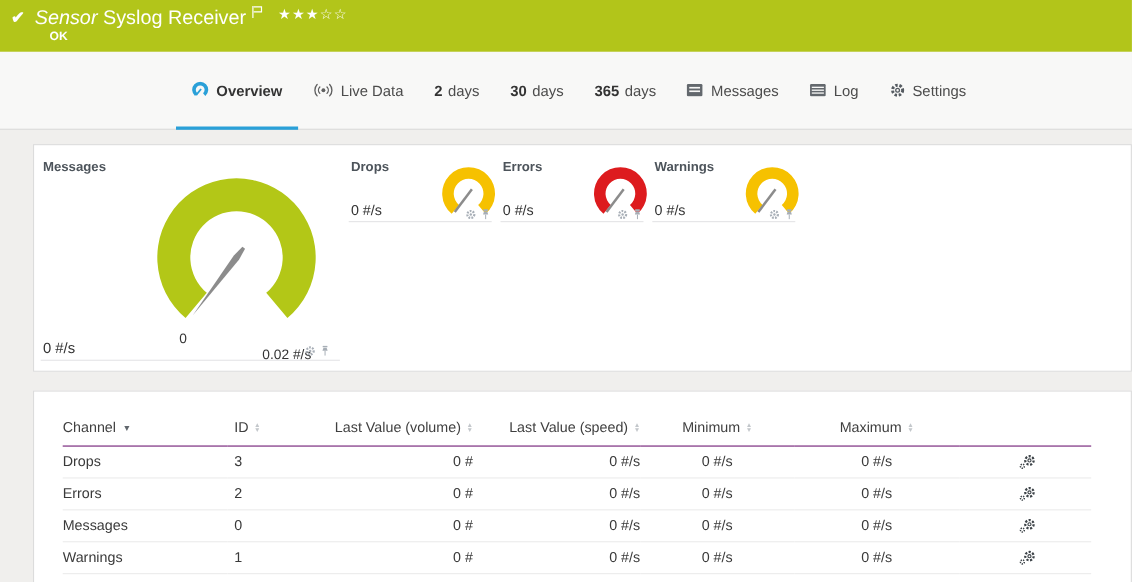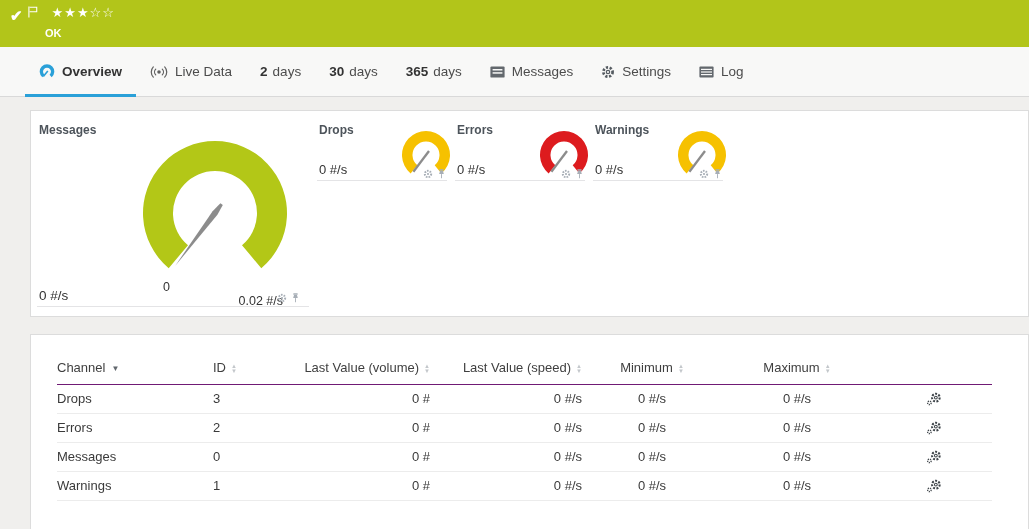--- a/index.html
+++ b/index.html
@@ -10,22 +10,22 @@
   .hdr { position:relative; height:47px; width:100%; }
   .hdr-row1 { position:absolute; left:10px; top:4px; display:flex; align-items:flex-start; }
   .chk { color:#fff; font-size:15px; font-weight:bold; margin-top:3px; }
   .hdr-title { margin-left:9px; font-size:18px; color:#fff; line-height:24px; }
   .hdr-title .kind { font-style:italic; }
   .flag { margin-left:5px; margin-top:0px; }
   .stars { margin-left:14px; margin-top:1px; color:#fff; font-size:13px; letter-spacing:1px; }
   .hdr-ok { position:absolute; left:45px; top:27px; color:#fff; font-size:11px; font-weight:bold; }
 
   
-  .tabbar { height:50px; background:#f8f8f7; border-bottom:1px solid #d9d9d9;
-    display:flex; align-items:stretch; justify-content:flex-start;
+  .tabbar { height:71px; background:#f8f8f7; border-bottom:1px solid #d9d9d9;
+    display:flex; align-items:stretch; justify-content:center;
     padding-left:25px; padding-right:2px; }
   .tab { position:relative; display:flex; align-items:center; padding:0 14px;
     font-size:13.5px; color:#4c4c4c; cursor:pointer; white-space:nowrap; }
   .tab .ticon { display:inline-flex; margin-right:7px; align-items:center; }
   .tab.active { color:#333; font-weight:bold; }
   .tab .num { font-weight:bold; color:#333; margin-right:5px; }
   .tab .underline { position:absolute; left:0; right:0; bottom:-1px; height:3px; }
 
   
   .panel { background:#fff; border:1px solid #dcdcdc; margin-left:30px; }
@@ -65,20 +65,21 @@
   .row-gear { padding-left:54px; }
   .row-gear svg { display:block; cursor:pointer; }
   tbody tr { cursor:pointer; }
 </style>
 </head>
 <body>
 
 <div class="hdr" style="background-color: rgb(178, 197, 26);">
   <div class="hdr-row1">
     <span class="chk">✔</span>
+    <span class="hdr-title"><span class="kind">Sensor</span> <span>Syslog Receiver</span></span>
     <span class="flag">
       <svg viewBox="0 0 11 13" width="10" height="12">
         <path d="M1 0.5 V12.5" stroke="#fff" stroke-width="1.2" fill="none"></path>
         <path d="M1.7 1.3 H9.6 V6.3 H1.7" fill="none" stroke="#fff" stroke-width="1.2"></path>
       </svg>
     </span>
     <span class="stars"><span>★★★</span><span>☆☆</span></span>
   </div>
   <div class="hdr-ok">OK</div>
 </div>
@@ -117,40 +118,40 @@
   </div>
   <div class="tab">
     <span class="ticon">
       <svg viewBox="0 0 15 12" width="15" height="12">
         <rect x="0.4" y="0.4" width="14.2" height="11.2" rx="1.2" fill="#63686d"></rect>
         <rect x="2.6" y="3" width="9.8" height="1.5" fill="#f8f8f7"></rect>
         <rect x="2.6" y="6.2" width="9.8" height="1.5" fill="#f8f8f7"></rect>
       </svg>
     </span>
     <span>Messages</span>
-  </div>
-  <div class="tab">
-    <span class="ticon">
-      <svg viewBox="0 0 14 14" width="14" height="14">
-        <circle cx="7" cy="7" r="4.6" fill="none" stroke="#555b61" stroke-width="2.7" stroke-dasharray="2.2 1.6"></circle>
-        <circle cx="7" cy="7" r="1.7" fill="none" stroke="#555b61" stroke-width="1.2"></circle>
-      </svg>
-    </span>
-    <span>Settings</span>
   </div>
   <div class="tab">
     <span class="ticon">
       <svg viewBox="0 0 15 12" width="15" height="12">
         <rect x="0.4" y="0.4" width="14.2" height="11.2" rx="1" fill="#63686d"></rect>
         <rect x="2" y="2.8" width="11" height="1.2" fill="#f8f8f7"></rect>
         <rect x="2" y="5.4" width="11" height="1.2" fill="#f8f8f7"></rect>
         <rect x="2" y="8" width="11" height="1.2" fill="#f8f8f7"></rect>
       </svg>
     </span>
     <span>Log</span>
+  </div>
+  <div class="tab">
+    <span class="ticon">
+      <svg viewBox="0 0 14 14" width="14" height="14">
+        <circle cx="7" cy="7" r="4.6" fill="none" stroke="#555b61" stroke-width="2.7" stroke-dasharray="2.2 1.6"></circle>
+        <circle cx="7" cy="7" r="1.7" fill="none" stroke="#555b61" stroke-width="1.2"></circle>
+      </svg>
+    </span>
+    <span>Settings</span>
   </div>
 </nav>
 
 <section class="panel panel-gauges">
 
   <div class="gcell gcell-large">
     <span class="glabel">Messages</span>
     <svg class="gauge-big" viewBox="0 0 150 150" width="150" height="150">
       <path d="M28.7 128.2 A72 72 0 1 1 121.3 128.2 L102 105.2 A42 42 0 1 0 48 105.2 Z" fill="#b3c717"></path>
       <polygon points="35.3,125.7 77.4,74.8 82.8,65.1 80.4,63.3 72.6,71.2" fill="#8c8c8c"></polygon>

